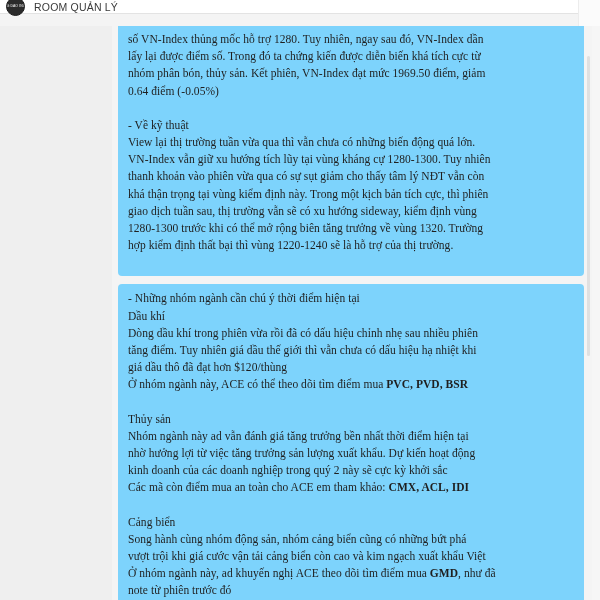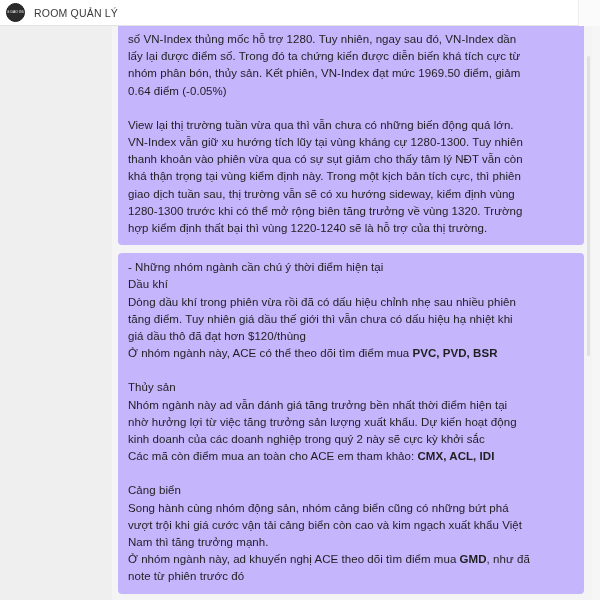--- a/index.html
+++ b/index.html
@@ -12,21 +12,21 @@
   }
   #app {
     position: relative;
     width: 600px; height: 600px;
     background: #f4f4f4;
   }
 
   
   .topbar {
     position: relative;
-    height: 26px;
+    height: 14px;
     background: #ffffff;
     border-bottom: 1px solid #e3e3e3;
     display: flex;
     align-items: center;
     padding-left: 6px;
   }
   .avatar {
     width: 19px; height: 19px;
     border-radius: 50%;
     background: #2b2b2b;
@@ -77,28 +77,29 @@
     position: absolute;
     left: 112px; top: 26px;
     width: 480px;
     height: 574px;
     background: #f4f4f4;
     padding: 0 8px 0 6px;
     overflow: hidden;
   }
 
   .bubble {
-    background: #c4b5fd;
+    background: #7dd3fc;
     border-radius: 4px;
-    padding: 6px 10px 8px 10px;
+    padding: 6px 10px 22px 10px;
     color: #1f1f1f;
     font-size: 11.5px;
     line-height: 17.2px;
     margin-bottom: 8px;
     letter-spacing: .05px;
+    font-family: Liberation Serif, serif;
   }
   .bubble.first {
     border-top-left-radius: 0;
     border-top-right-radius: 0;
     margin-top: -1px;
   }
   .bubble p { margin: 0; }
   .bubble p + p { margin-top: 0; }
   .blank { height: 17px; }
   .bold { font-weight: bold; }
@@ -130,20 +131,21 @@
   <div class="right-gutter"></div>
 
   <div class="chat">
 
     <div class="bubble first">
       <p>số VN-Index thủng mốc hỗ trợ 1280. Tuy nhiên, ngay sau đó, VN-Index dần</p>
       <p>lấy lại được điểm số. Trong đó ta chứng kiến được diễn biến khá tích cực từ</p>
       <p>nhóm phân bón, thủy sản. Kết phiên, VN-Index đạt mức 1969.50 điểm, giảm</p>
       <p>0.64 điểm (-0.05%)</p>
       <div class="blank"></div>
+      <p>- Về kỹ thuật</p>
       <p>View lại thị trường tuần vừa qua thì vẫn chưa có những biến động quá lớn.</p>
       <p>VN-Index vẫn giữ xu hướng tích lũy tại vùng kháng cự 1280-1300. Tuy nhiên</p>
       <p>thanh khoản vào phiên vừa qua có sự sụt giảm cho thấy tâm lý NĐT vẫn còn</p>
       <p>khá thận trọng tại vùng kiểm định này. Trong một kịch bản tích cực, thì phiên</p>
       <p>giao dịch tuần sau, thị trường vẫn sẽ có xu hướng sideway, kiểm định vùng</p>
       <p>1280-1300 trước khi có thể mở rộng biên tăng trưởng về vùng 1320. Trường</p>
       <p>hợp kiểm định thất bại thì vùng 1220-1240 sẽ là hỗ trợ của thị trường.</p>
     </div>
 
     <div class="bubble">
@@ -160,21 +162,20 @@
       <p>Nhóm ngành này ad vẫn đánh giá tăng trưởng bền nhất thời điểm hiện tại</p>
       <p>nhờ hưởng lợi từ việc tăng trưởng sản lượng xuất khẩu. Dự kiến hoạt động</p>
       <p>kinh doanh của các doanh nghiệp trong quý 2 này sẽ cực kỳ khởi sắc</p>
       <p>
         <span>Các mã còn điểm mua an toàn cho ACE em tham khảo: <span class="bold">CMX, ACL, IDI</span></span>
       </p>
       <div class="blank"></div>
       <p>Cảng biển</p>
       <p>Song hành cùng nhóm động sản, nhóm cảng biển cũng có những bứt phá</p>
       <p>vượt trội khi giá cước vận tải cảng biển còn cao và kim ngạch xuất khẩu Việt</p>
-      <p>Nam thì tăng trưởng mạnh.</p>
       <p>
         <span>Ở nhóm ngành này, ad khuyến nghị ACE theo dõi tìm điểm mua <span class="bold">GMD</span>, như đã</span>
       </p>
       <p>note từ phiên trước đó</p>
 
     </div>
 
     <div class="scroll-sliver"></div>
   </div>
 

